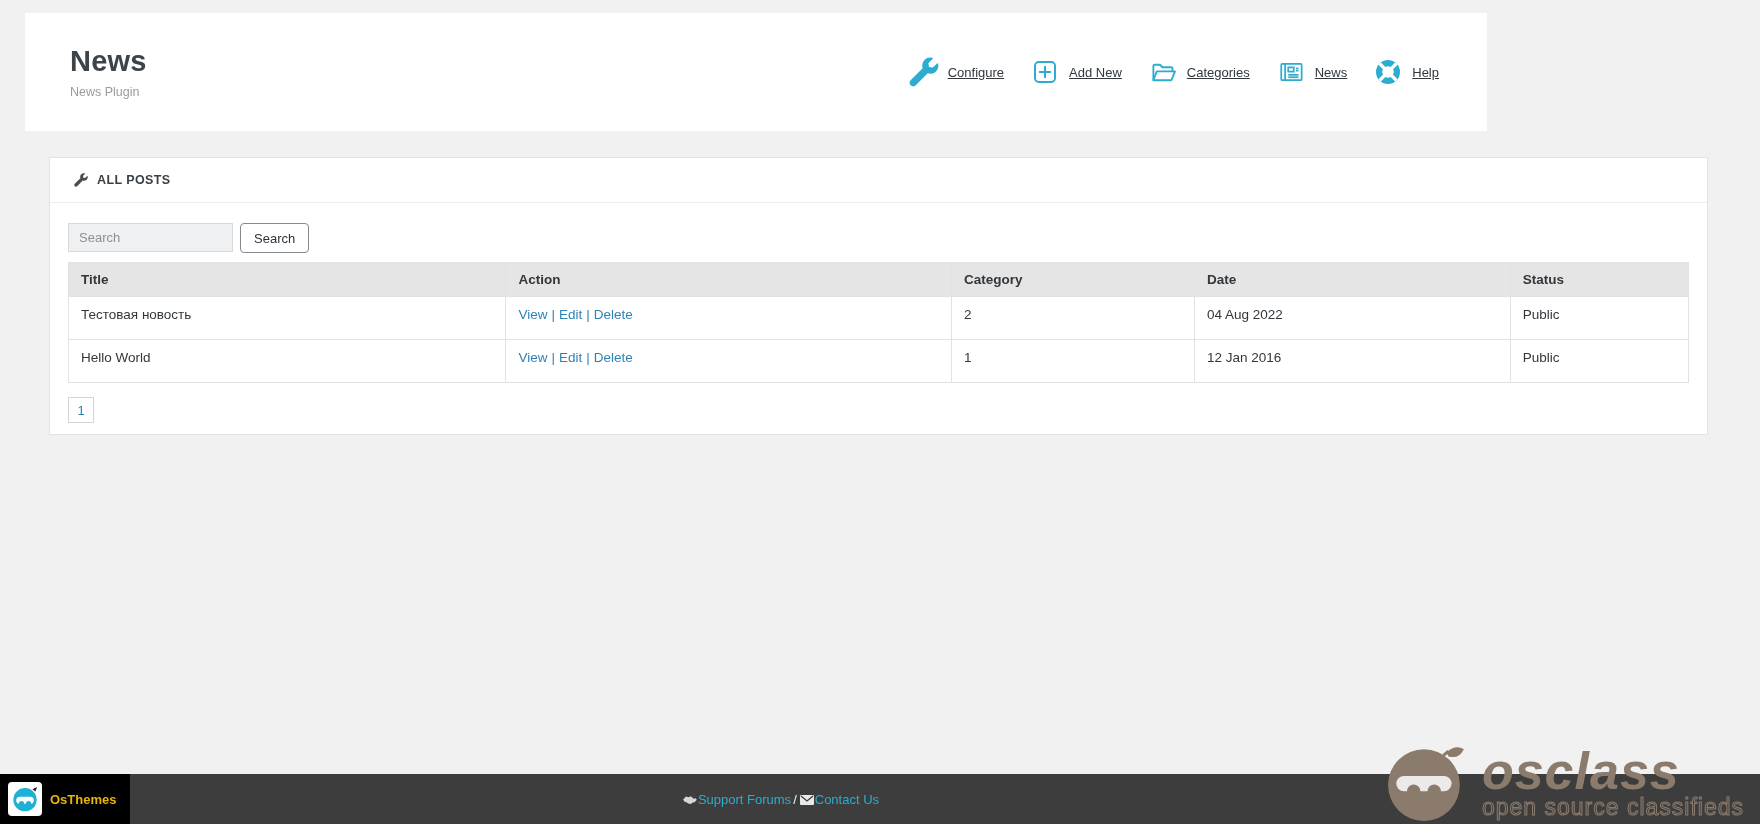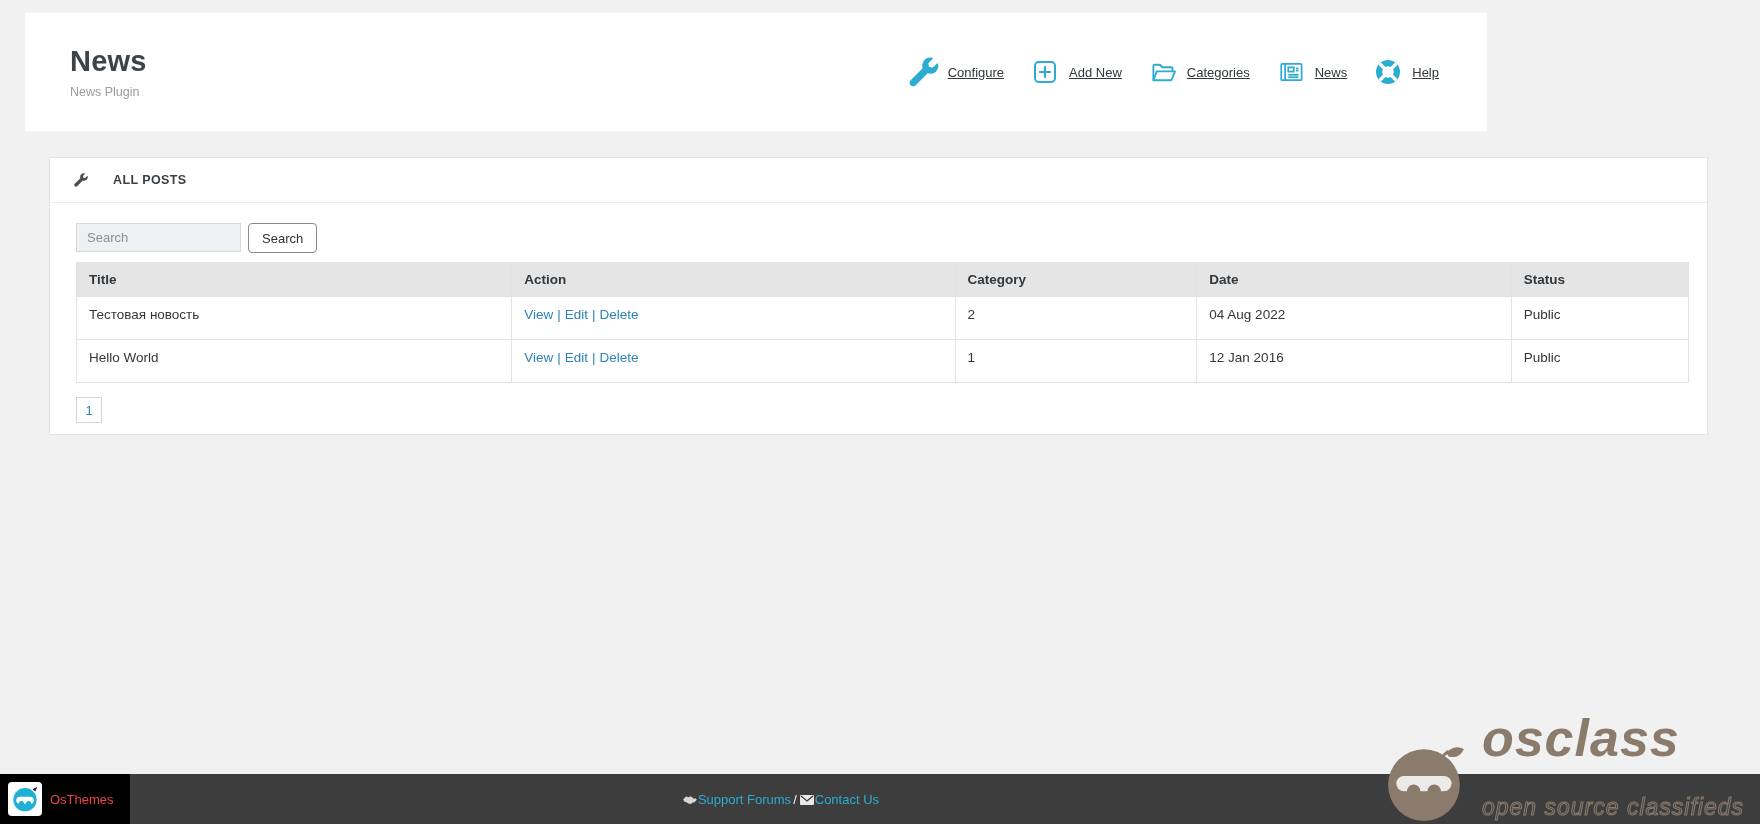--- a/index.html
+++ b/index.html
@@ -26,25 +26,25 @@
   .tool-item { display:flex; align-items:center; gap:9px; cursor:pointer; min-width:52px;text-decoration:underline; }
   .tool-item .ticon { width:30px; height:30px; display:block; }
   .tool-item .tlabel { font-size:13px; color:#32373c; white-space:nowrap; }
 
   
   .panel {
     position:absolute; left:49px; top:157px; width:1659px; height:278px;
     background:#fff; border:1px solid #e3e3e3;
   }
   .panel-header {
-    height:45px; display:flex; align-items:center; gap:25px;
+    height:45px; display:flex; align-items:center; gap:9px;
     padding-left:24px; border-bottom:1px solid #ececec;
   }
   .panel-header .ph-title { font-size:12.5px; font-weight:700; color:#3a3f44; letter-spacing:.4px; }
-  .panel-body { padding:20px 18px 0 26px; }
+  .panel-body { padding:20px 18px 0 18px; }
 
   .search-row { display:flex; gap:7px; margin-bottom:9px; }
   .search-input {
     width:165px; height:29px; background:#eef0f1; border:1px solid #d6dadd;
     padding:0 10px; font-size:13px; color:#32373c; font-family:"Liberation Sans",sans-serif;
   }
   .search-input::placeholder { color:#8c9196; }
   .search-btn {
     height:30px; padding:0 13px; background:#fff; border:1px solid #848a90;
     border-radius:4px; font-size:13px; color:#2c3338; cursor:pointer;
@@ -75,42 +75,41 @@
     background:#3d3d3d; display:flex; align-items:center;
   }
   .footer-brand {
     width:130px; height:50px; background:#000; display:flex; align-items:center;
     gap:8px; padding-left:8px; flex-shrink:0;
   }
   .brand-logo {
     width:34px; height:34px; background:#fff; border-radius:4px;
     display:flex; align-items:center; justify-content:center;
   }
-  .brand-name { font-size:13px; font-weight:400; color:#ef4444; }
+  .brand-name { font-size:13px; font-weight:700; color:#eab308; }
   .footer-center {
     flex:1; display:flex; justify-content:center; align-items:center; font-size:13px;
   }
   .footer-link { color:#2dacd1; text-decoration:none; cursor:pointer; }
   .footer-sep { color:#f0f0f0; margin:0 2px; }
   .f-icon { display:block; }
 
   
   .watermark {
     position:absolute; right:16px; bottom:2px; display:flex; align-items:flex-end; gap:15px;
     pointer-events:none;
   }
   .wm-text { display:flex; flex-direction:column; padding-bottom:2px; }
   .wm-title {
     font-size:52px; line-height:46px; font-weight:700; font-style:italic;
     color:#8b7b6c; letter-spacing:1px;
   }
   .wm-tagline {
-    font-size:23px; line-height:26px; font-style:italic; letter-spacing:1px;
+    font-size:23px; line-height:26px; letter-spacing:1px;
     color:rgba(139,123,108,0.15);
-    margin-top:33px;
     -webkit-text-stroke:1px #8b7b6c;
   }
 </style>
 </head>
 <body>
 
 <div class="header-card">
   <div class="title-block">
     <h1>News</h1>
     <div class="subtitle">News Plugin</div>

